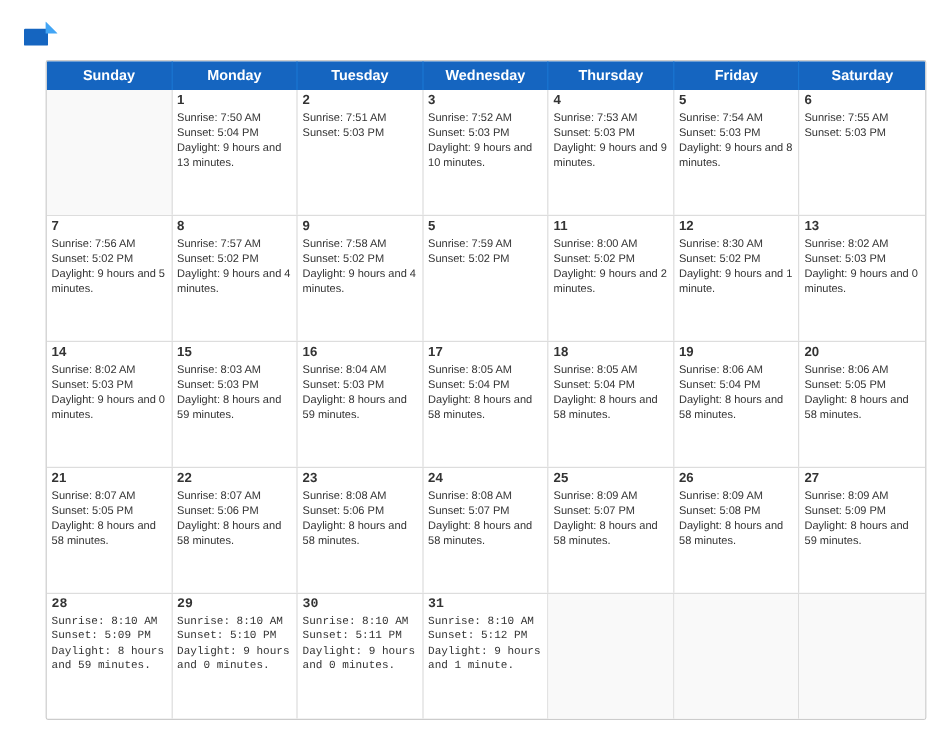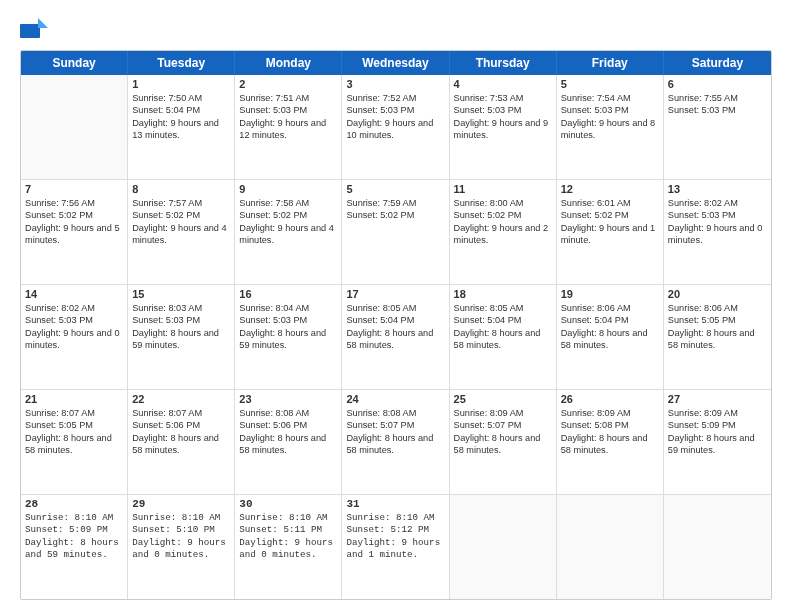--- a/index.html
+++ b/index.html
@@ -51,20 +51,21 @@
       font-size: 16px;
       color: #555;
     }
     .calendar {
       flex: 1;
       border: 1px solid #ccc;
       border-radius: 2px;
       overflow: hidden;
       display: flex;
       flex-direction: column;
+      margin-left: 18px;
     }
     .cal-header {
       display: grid;
       grid-template-columns: repeat(7, 1fr);
       background: #1565c0;
     }
     .cal-header-cell {
       color: #fff;
       font-size: 12px;
       font-weight: bold;
@@ -124,41 +125,40 @@
     </div>
     <div class="title-block">
       <div class="month-title"></div>
       <div class="location-title"></div>
     </div>
   </div>
 
   <div class="calendar">
     <div class="cal-header">
     <div class="cal-header-cell">Sunday</div>
+        <div class="cal-header-cell">Monday</div>
         <div class="cal-header-cell">Tuesday</div>
-        <div class="cal-header-cell">Monday</div>
         <div class="cal-header-cell">Wednesday</div>
         <div class="cal-header-cell">Thursday</div>
         <div class="cal-header-cell">Friday</div>
         <div class="cal-header-cell">Saturday</div>
       </div>
     <div class="cal-body">
     <div class="cal-row">
           <div class="cal-cell empty"></div>
           <div class="cal-cell">
             <span class="day-num">1</span>
             <span class="cell-line">Sunrise: 7:50 AM</span>
             <span class="cell-line">Sunset: 5:04 PM</span>
             <span class="cell-line">Daylight: 9 hours and 13 minutes.</span>
           </div>
           <div class="cal-cell">
             <span class="day-num">2</span>
             <span class="cell-line">Sunrise: 7:51 AM</span>
             <span class="cell-line">Sunset: 5:03 PM</span>
-            <span class="cell-line">Daylight: 9 hours and 12 minutes.</span>
           </div>
           <div class="cal-cell">
             <span class="day-num">3</span>
             <span class="cell-line">Sunrise: 7:52 AM</span>
             <span class="cell-line">Sunset: 5:03 PM</span>
             <span class="cell-line">Daylight: 9 hours and 10 minutes.</span>
           </div>
           <div class="cal-cell">
             <span class="day-num">4</span>
             <span class="cell-line">Sunrise: 7:53 AM</span>
@@ -202,21 +202,21 @@
             <span class="cell-line">Sunset: 5:02 PM</span>
           </div>
           <div class="cal-cell">
             <span class="day-num">11</span>
             <span class="cell-line">Sunrise: 8:00 AM</span>
             <span class="cell-line">Sunset: 5:02 PM</span>
             <span class="cell-line">Daylight: 9 hours and 2 minutes.</span>
           </div>
           <div class="cal-cell">
             <span class="day-num">12</span>
-            <span class="cell-line">Sunrise: 6:01 AM</span>
+            <span class="cell-line">Sunrise: 8:30 AM</span>
             <span class="cell-line">Sunset: 5:02 PM</span>
             <span class="cell-line">Daylight: 9 hours and 1 minute.</span>
           </div>
           <div class="cal-cell">
             <span class="day-num">13</span>
             <span class="cell-line">Sunrise: 8:02 AM</span>
             <span class="cell-line">Sunset: 5:03 PM</span>
             <span class="cell-line">Daylight: 9 hours and 0 minutes.</span>
           </div>
         </div>

